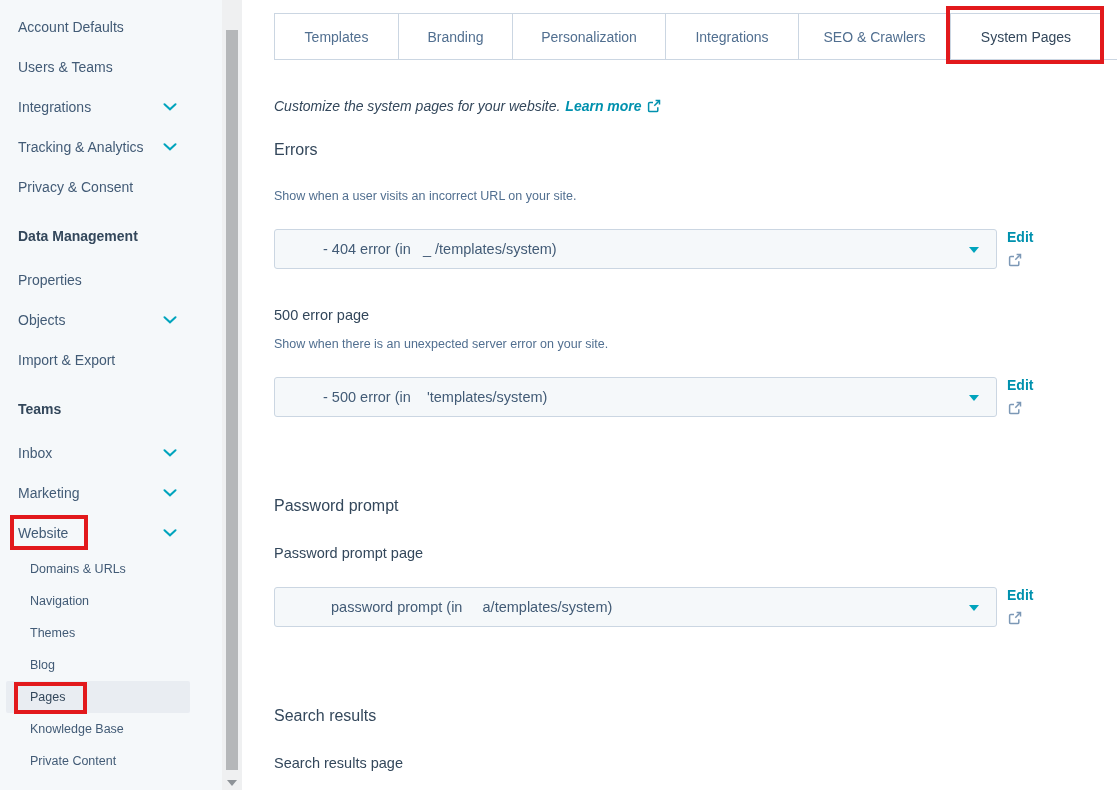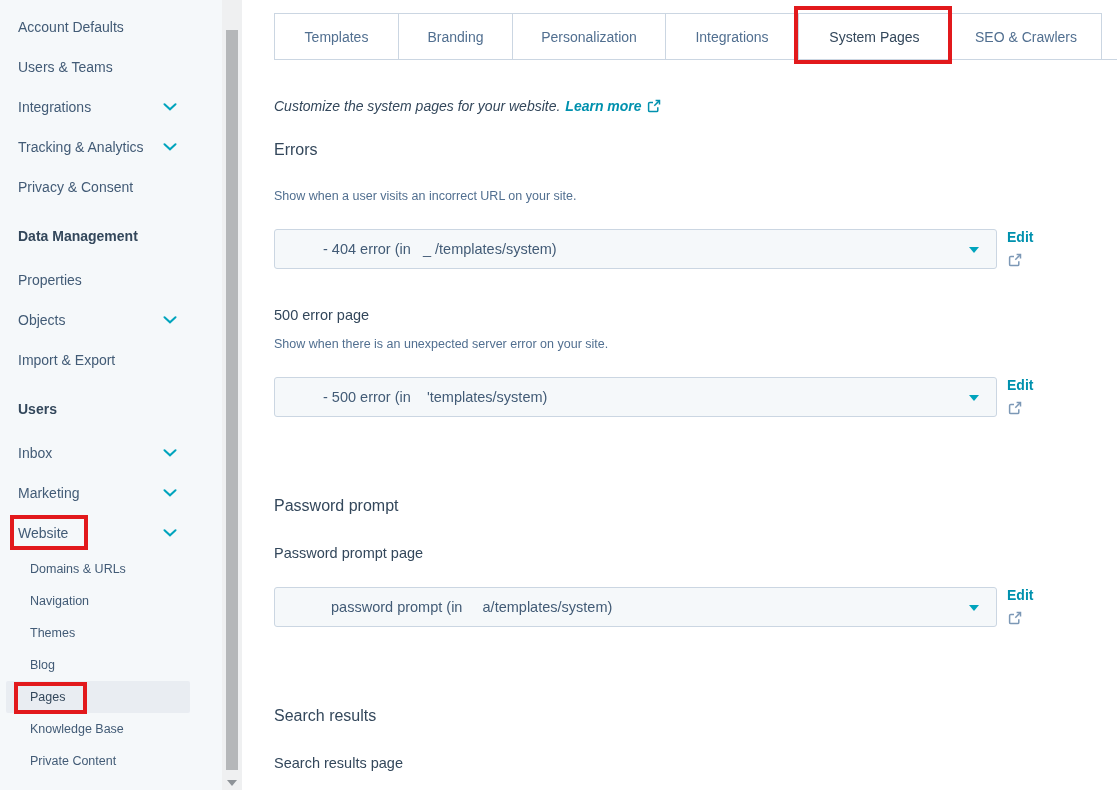--- a/index.html
+++ b/index.html
@@ -119,21 +119,21 @@
       <svg width="14" height="8" viewBox="0 0 14 8" fill="none" stroke="currentColor" stroke-width="2" stroke-linecap="round">
             <path d="M1.5 1.2 L7 6.3 L12.5 1.2"></path>
           </svg>
     </span>
   </div>
       <div class="nav-item">
     <span class="label">Import &amp; Export</span>
 
   </div>
       <div class="nav-header">
-    <span class="label">Users</span>
+    <span class="label">Teams</span>
 
   </div>
       <div class="nav-item">
     <span class="label">Inbox</span>
     <span class="chevron">
       <svg width="14" height="8" viewBox="0 0 14 8" fill="none" stroke="currentColor" stroke-width="2" stroke-linecap="round">
             <path d="M1.5 1.2 L7 6.3 L12.5 1.2"></path>
           </svg>
     </span>
   </div>
@@ -196,28 +196,28 @@
     <span class="label">Templates</span>
   </div>
         <div class="tab">
     <span class="label">Branding</span>
   </div>
         <div class="tab">
     <span class="label">Personalization</span>
   </div>
         <div class="tab">
     <span class="label">Integrations</span>
+  </div>
+        <div class="tab">
+    <span class="label">SEO &amp; Crawlers</span>
   </div>
         <div class="tab active">
     <span class="label">System Pages</span>
   <div class="annotation ann-tab"></div>
         </div>
-        <div class="tab">
-    <span class="label">SEO &amp; Crawlers</span>
-  </div>
       </div>
 
     <div class="intro">
       <span>Customize the system pages for your website.</span>
       <span class="link">
         <span>Learn more</span>
         <span class="ext" style="color:var(--link)">
           <svg width="14" height="14" viewBox="0 0 14 14" fill="none" stroke="currentColor" stroke-width="1.5">
             <path d="M10.8 8.2 V11.4 a1.2 1.2 0 0 1 -1.2 1.2 H2.8 a1.2 1.2 0 0 1 -1.2 -1.2 V4.6 a1.2 1.2 0 0 1 1.2 -1.2 H6"></path>
             <path d="M8.6 1.5 H12.5 V5.4"></path>

